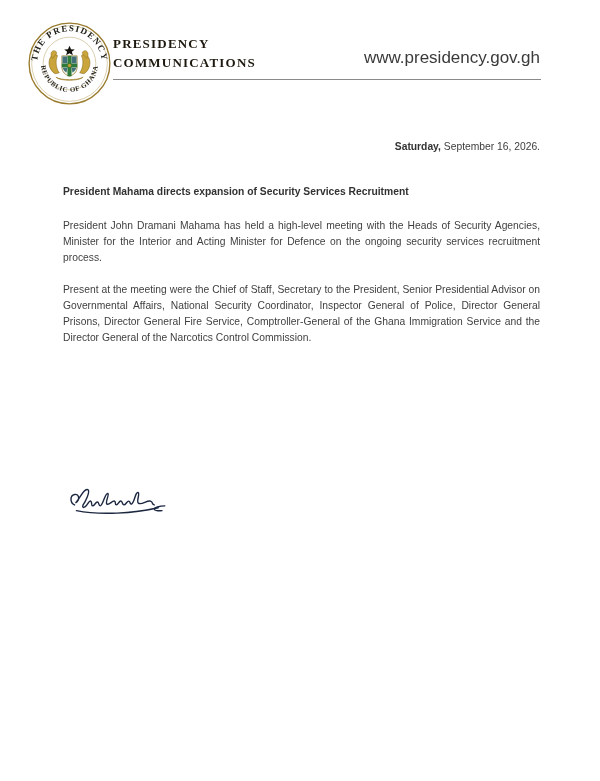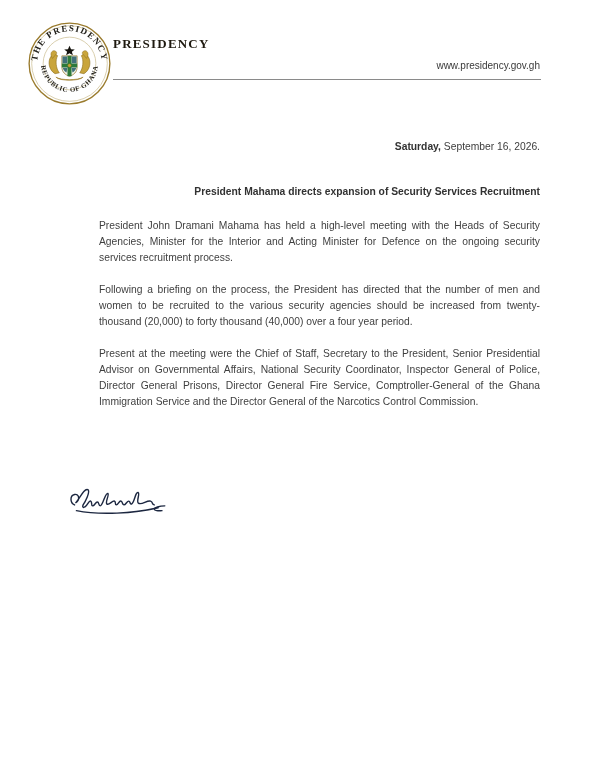--- a/index.html
+++ b/index.html
@@ -29,22 +29,22 @@
     color: #1f1a10;
     font-family: "Liberation Serif", "DejaVu Serif", serif;
     font-weight: bold;
     font-size: 13px;
     line-height: 19px;
     letter-spacing: 1.2px;
   }
   .website {
     position: absolute;
     right: 60px;
-    top: 60px;
-    font-size: 10px;
+    top: 48px;
+    font-size: 17px;
     color: #3a3a3a;
     text-decoration: none;
   }
   .header-rule {
     position: absolute;
     left: 113px;
     right: 59px;
     top: 79px;
     height: 0;
     border-top: 1px solid #8a8a8a;
@@ -57,36 +57,36 @@
     top: 141px;
     font-size: 10.3px;
     color: #3d3d3d;
   }
   .dateline .date-bold { font-weight: bold; color: #333333; }
   .doc-title {
     position: absolute;
     left: 63px;
     width: 477px;
     top: 186px;
-    text-align: right;
+    text-align: left;
     font-size: 10.3px;
     font-weight: bold;
     color: #323232;
   }
   .body-text {
     position: absolute;
     left: 63px;
     width: 477px;
     top: 218px;
     font-size: 10.3px;
     line-height: 16px;
     color: #3f3f3f;
     text-align: justify;
   }
-  .body-text p { margin-bottom: 16px; margin-left: 36px; }
+  .body-text p { margin-bottom: 16px; }
 
   
   .signature-img {
     position: absolute;
     left: 64px;
     top: 484px;
     width: 118px;
     height: 38px;
   }
   .signatory {
@@ -136,33 +136,33 @@
       <path d="M42,55 L47.5,55 L46.5,60.5 C44.5,59.8 43,58 42,55 Z" fill="#41707a"></path>
       <path d="M58,55 L52.5,55 L53.5,60.5 C55.5,59.8 57,58 58,55 Z" fill="#41707a"></path>
       <circle cx="50" cy="52.3" r="2" fill="#c9a53c" stroke="#8c6d1f" stroke-width="0.5"></circle>
 
       <path d="M34,66 C40,70 60,70 66,66 C62,71 38,71 34,66 Z" fill="#c9a53c" stroke="#8c6d1f" stroke-width="0.6"></path>
     </g>
   </svg>
 
   <div class="org-block">
     <div>PRESIDENCY</div>
+    <div>COMMUNICATIONS</div>
   </div>
 
   <a class="website" href="#">www.presidency.gov.gh</a>
 
   <div class="header-rule"></div>
 
   <div class="dateline"><span class="date-bold">Saturday,</span><span> September 16, 2026.</span></div>
 
   <div class="doc-title">President Mahama directs expansion of Security Services Recruitment</div>
 
   <div class="body-text">
     <p>President John Dramani Mahama has held a high-level meeting with the Heads of Security Agencies, Minister for the Interior and Acting Minister for Defence on the ongoing security services recruitment process.</p>
-    <p>Following a briefing on the process, the President has directed that the number of men and women to be recruited to the various security agencies should be increased from twenty-thousand (20,000) to forty thousand (40,000) over a four year period.</p>
     <p>Present at the meeting were the Chief of Staff, Secretary to the President, Senior Presidential Advisor on Governmental Affairs, National Security Coordinator, Inspector General of Police, Director General Prisons, Director General Fire Service, Comptroller-General of the Ghana Immigration Service and the Director General of the Narcotics Control Commission.</p>
   </div>
 
   <svg class="signature-img" viewBox="0 0 120 40" aria-hidden="true">
     <g fill="none" stroke="#1c2740" stroke-width="1.5" stroke-linecap="round">
       <path d="M9,22 C4,20 4,12 9,11 C14,10 15,17 10,20 C14,16 19,4 23,6 C26,8 20,19 18,22 C17,24 18,25.5 20,24
                C23,22 24,17 26,18 C28,19 26,23 28,23 C30,23 31,19 33,19 C35,19 34,23 36,23
                C39,23 41,9 44,10 C46,11 41,19 43,21 C45,23 49,17 51,18 C53,19 51,22 53,22
                C55,22 56,17 58,18 C60,19 59,22 61,22 C63,22 64,18 66,18 C68,18 67,22 69,21
                C72,20 73,8 76,9 C78,10 74,18 76,20 C79,23 85,17 89,18 C92,19 90,22 93,22"></path>

